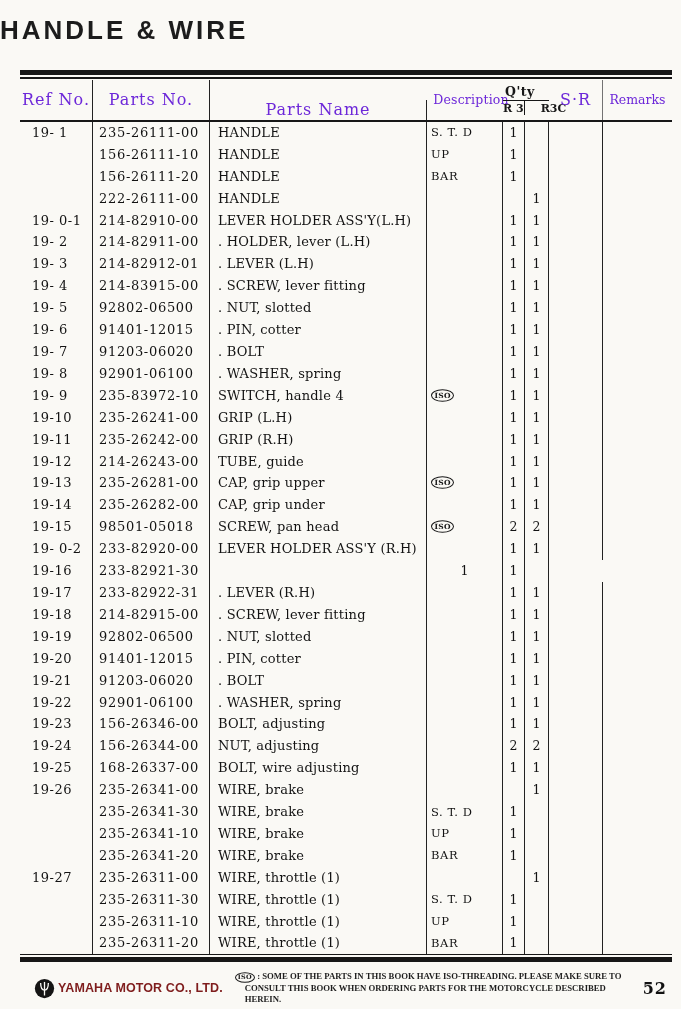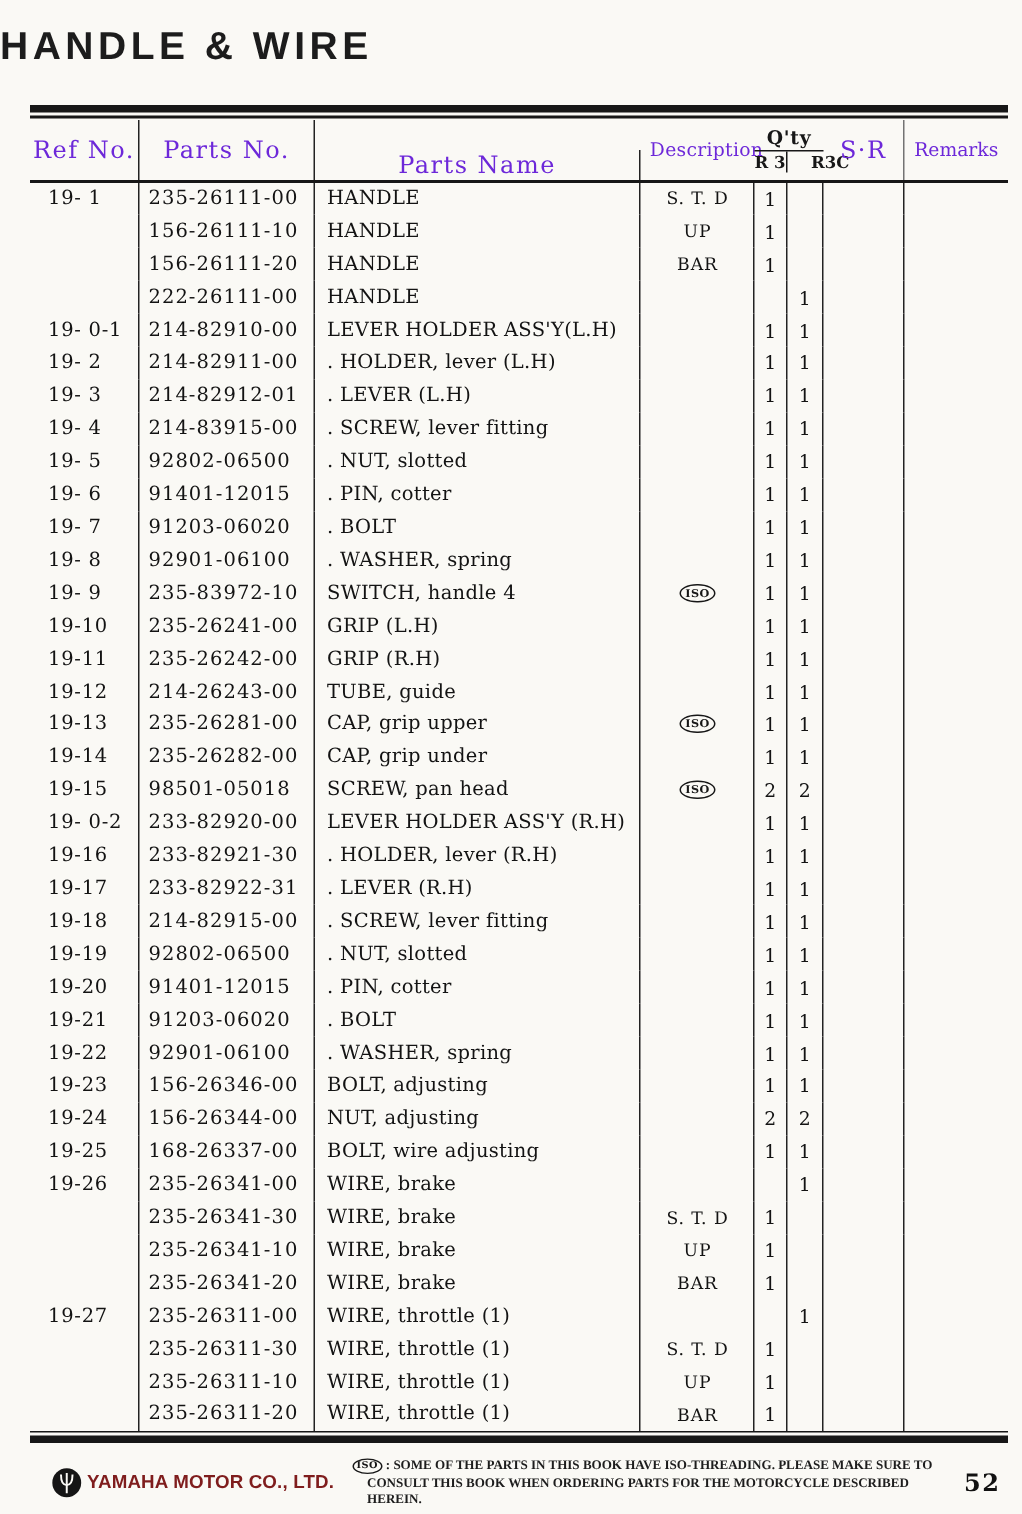--- a/index.html
+++ b/index.html
@@ -22,38 +22,38 @@
     grid-template-columns:73px 117px 217px 76px 22px 24px 54px 69px;
     height:40px;border-bottom:2.5px solid #171717;margin-top:1px;
   }
   .th{display:flex;align-items:center;justify-content:center;color:#6d28d9;}
   .th-ref,.th-pno,.th-pname{font-size:16px;letter-spacing:1px;}
   .th-ref{border-right:1px solid #222;}
   .th-pno{border-right:1px solid #222;}
   .th-pname{border-right:1px solid #222;margin-top:20px;}
   .th-desc{font-size:12.5px;letter-spacing:0.2px;margin-left:12px;}
   .th-qty{grid-column:5/7;display:flex;flex-direction:column;justify-content:center;}
-  .qty-label{font-size:12.5px;font-weight:700;text-align:center;border-bottom:1.2px solid #171717;padding:0 2px 1px 2px;letter-spacing:0.5px;}
+  .qty-label{font-size:12.5px;font-weight:700;border-bottom:1.2px solid #171717;padding:0 2px 1px 2px;letter-spacing:0.5px;}
   .qty-subs{display:flex;font-size:11px;font-weight:700;gap:16px;}
   .qty-subs .sub{width:50%;text-align:center;padding-top:1px;white-space:pre;}
   .qty-subs .sub:first-child{border-right:1px solid #171717;}
   .th-sr{font-size:16px;letter-spacing:1px;border-right:1px solid #737373;}
   .th-remarks{font-size:12.5px;}
   .tbody{display:block;}
   .row{
     display:grid;
     grid-template-columns:73px 117px 217px 76px 22px 24px 54px 69px;
     height:21.92px;align-items:center;font-size:13px;color:#131313;
   }
   .c{height:100%;display:flex;align-items:center;}
   .bdr{border-right:1px solid #222;}
   .c-ref{padding-left:12px;white-space:pre;letter-spacing:0.5px;font-size:13px;}
   .c-pno{padding-left:6px;letter-spacing:0.7px;font-size:13px;}
   .c-name{padding-left:8px;letter-spacing:0.2px;font-size:13px;white-space:pre;}
-  .c-desc{justify-content:center;padding:0 3px 0 4px;font-size:11.5px;letter-spacing:0.6px;white-space:pre;}
+  .c-desc{justify-content:flex-start;padding:0 3px 0 4px;font-size:11.5px;letter-spacing:0.6px;white-space:pre;}
   .c-qty{justify-content:center;font-size:12.5px;}
   .iso-badge{
     display:inline-block;border:1.2px solid #171717;border-radius:50%;
     font-size:7.5px;font-weight:700;line-height:9px;padding:1px 2.5px;
     letter-spacing:0.3px;font-family:"DejaVu Serif",serif;color:#171717;
     transform:scaleY(0.95);
   }
   .footer{
     position:absolute;left:20px;right:8px;top:970px;height:36px;
     display:flex;align-items:center;
@@ -297,21 +297,20 @@
         <div class="c bdr c-name">LEVER HOLDER ASS'Y (R.H)</div>
         <div class="c bdr c-desc"><span></span></div>
         <div class="c bdr c-qty">1</div>
         <div class="c bdr c-qty">1</div>
         <div class="c bdr"></div>
         <div class="c"></div>
       </div>
       <div class="row">
         <div class="c bdr c-ref">19-16</div>
         <div class="c bdr c-pno">233-82921-30</div>
-        <div class="c bdr c-name">. HOLDER, lever (R.H)</div>
         <div class="c bdr c-desc"><span></span></div>
         <div class="c bdr c-qty">1</div>
         <div class="c bdr c-qty">1</div>
         <div class="c bdr"></div>
         <div class="c"></div>
       </div>
       <div class="row">
         <div class="c bdr c-ref">19-17</div>
         <div class="c bdr c-pno">233-82922-31</div>
         <div class="c bdr c-name">. LEVER (R.H)</div>

